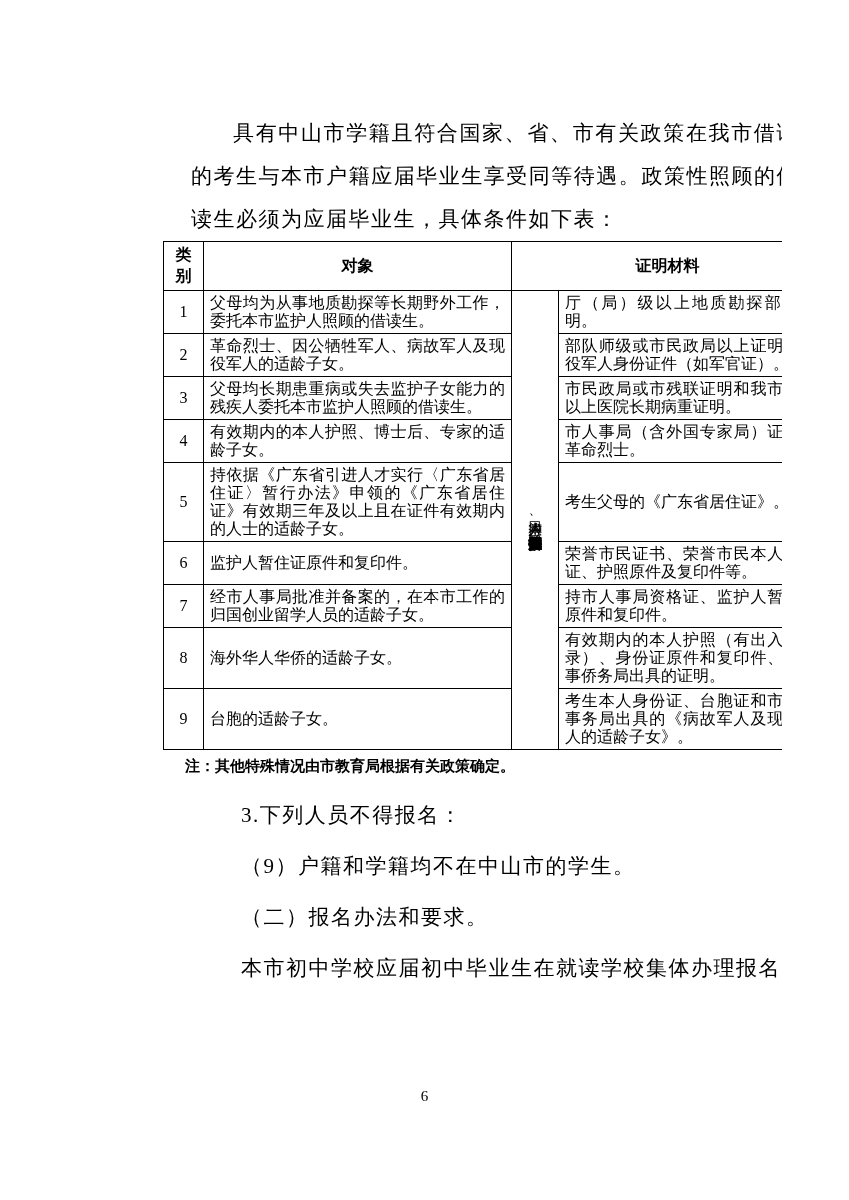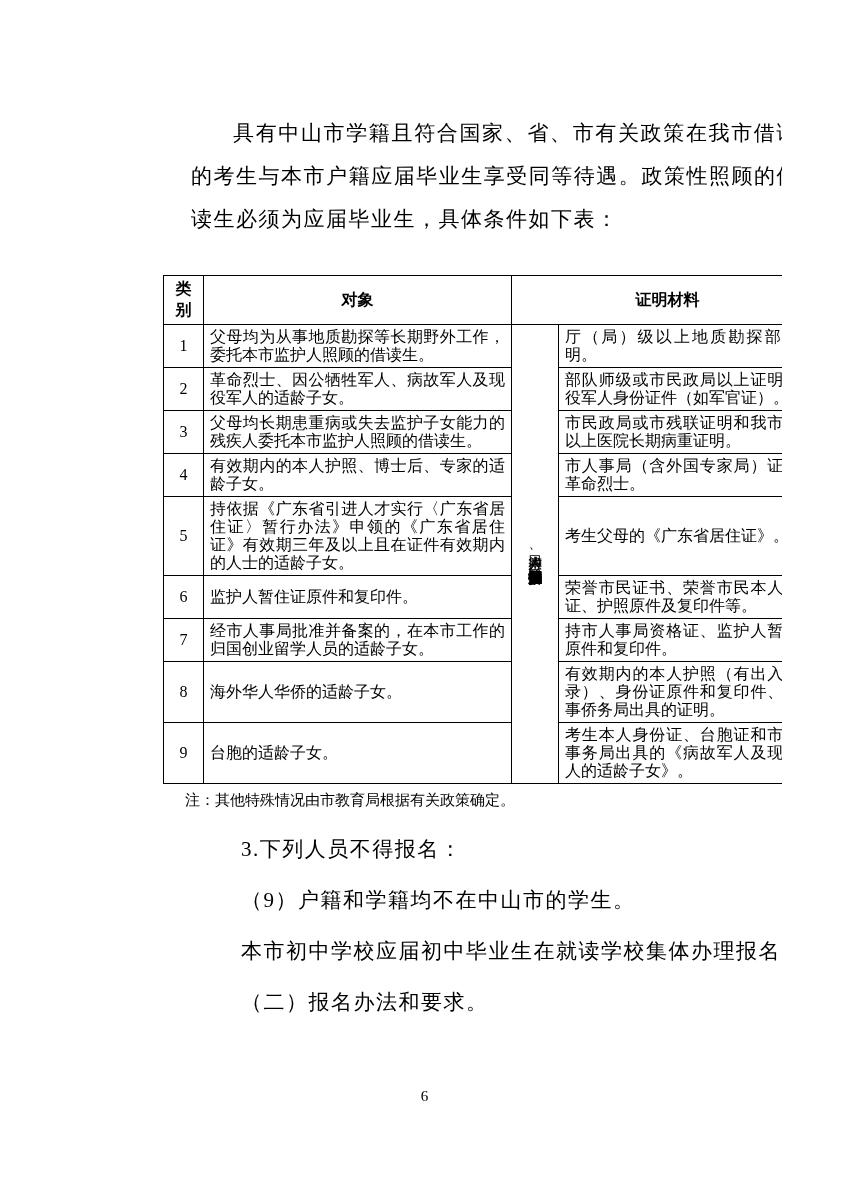--- a/index.html
+++ b/index.html
@@ -30,21 +30,20 @@
     text-indent:2em;
   }
   .intro { margin:112px 24px 0 28px; }
   .body-block { margin:14px 24px 0 28px; }
   .body-block p { margin:8px; }
 
   table.cond {
     border-collapse:collapse;
     table-layout:fixed;
     width:660px;
-    margin-top:34px;
   }
   table.cond th, table.cond td {
     border:1px solid #000;
     font-size:16px;
     line-height:18px;
     padding:3px 6px;
     vertical-align:middle;
   }
   table.cond th {
     font-family:"Liberation Sans","DejaVu Sans",sans-serif;
@@ -72,21 +71,21 @@
     letter-spacing:0;
   }
   .cat-inner {
     display:inline-block;
     width:1em;
     word-break:break-all;
     line-height:1.3;
   }
   .note {
     font-family:"Liberation Sans","DejaVu Sans",sans-serif;
-    font-weight:normal;
+    font-weight:bold;
     font-size:15px;
     line-height:24px;
     margin:4px 0 16px 22px;
   }
   .page-number {
     position:absolute;
     top:1088px;
     left:0;
     width:100%;
     text-align:center;
@@ -163,20 +162,20 @@
           <td class="mat">考生本人身份证、台胞证和市台湾事务局出具的《病故军人及现役军人的适龄子女》。</td>
         </tr>
       </tbody>
     </table>
 
     <p class="note">注：其他特殊情况由市教育局根据有关政策确定。</p>
 
     <div class="body-block">
       <p class="body-text">3.下列人员不得报名：</p>
       <p class="body-text">（9）户籍和学籍均不在中山市的学生。</p>
+      <p class="body-text">（二）报名办法和要求。</p>
       <p class="body-text">本市初中学校应届初中毕业生在就读学校集体办理报名</p>
-      <p class="body-text">（二）报名办法和要求。</p>
     </div>
 
   </div>
 
   <div class="page-number">6</div>
 </div>
 
 </body></html>

